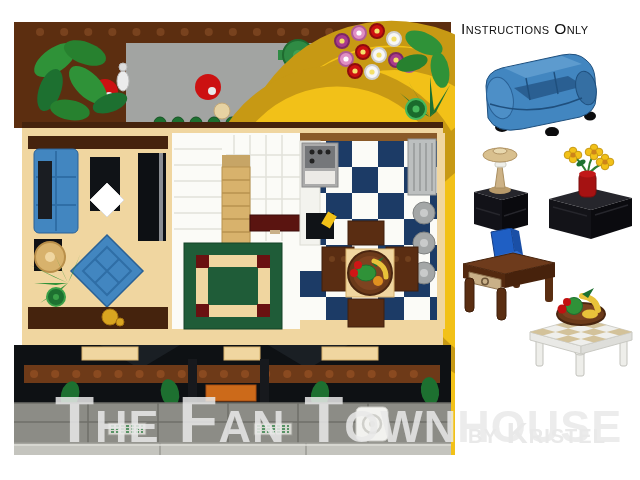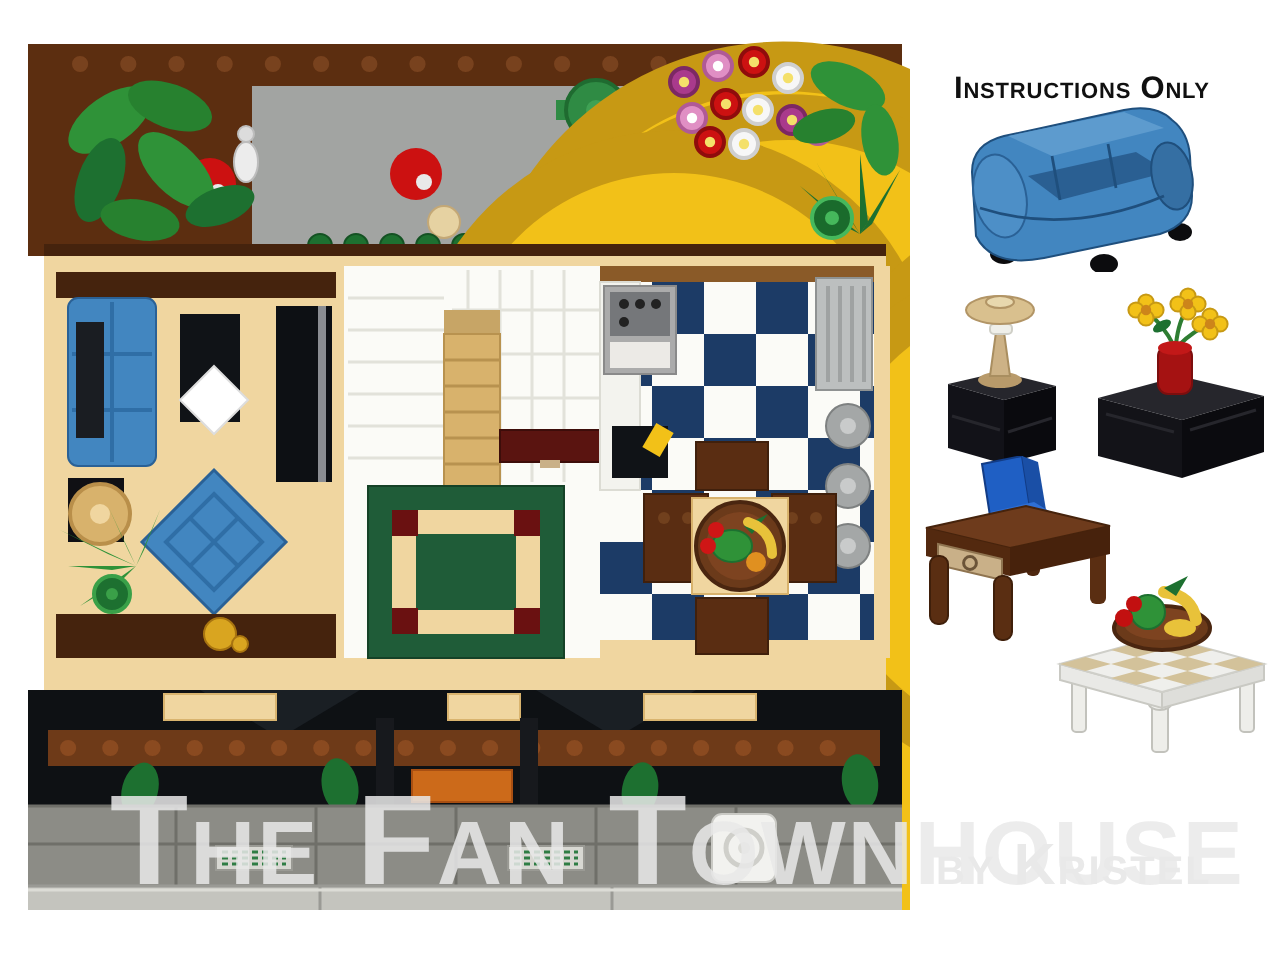--- a/index.html
+++ b/index.html
@@ -1,20 +1,20 @@
 <!DOCTYPE html>
 <html style="--wall-brown: #5c2e10; --wall-brown-dark: #45230d; --floor-tan: #f0d6a0; --tan-dark: #d8b26c; --tile-white: #fbfbf7; --tile-line: #e2e2da; --kitchen-blue: #1c3b66; --rug-green: #1f5c38; --rug-red: #6a1111; --sofa-blue: #4286c0; --sofa-blue-dark: #2a6196; --leaf-green: #2f9238; --leaf-dark: #1d7030; --flower-yellow: #f2c118; --flower-center: #cd851a; --flower-pink: #e08fc4; --flower-magenta: #a93a8c; --flower-red: #cc1111; --flower-white: #f7f7f7; --patio-gray: #a2a4a2; --bench-gray: #42474d; --facade-black: #0e1114; --sidewalk-gray: #8c8c86; --curb-gray: #c4c4be; --accent-orange: #cc6a1a; --piece-black: #101317; --vase-red: #a51212; --desk-brown: #6e3b1c; --drawer-tan: #c9b088; --appliance-gray: #adadad; --watermark-gray: #e9e9e9; --text-black: #101010;"><head>
 <meta charset="utf-8">
 <style>
   html,body{margin:0;padding:0;background:#ffffff;}
   .stage{position:relative;width:640px;height:480px;background:#fff;overflow:hidden;
          font-family:"Liberation Sans", sans-serif;}
   .plan{position:absolute;left:10px;top:15px;}
-  .panel-title{position:absolute;left:461px;top:20px;margin:16px;
-    font-size:15.5px;font-weight:bold;letter-spacing:.4px;
+  .panel-title{position:absolute;left:461px;top:20px;margin:0;
+    font-size:15.5px;font-weight:normal;letter-spacing:.4px;
     font-variant:small-caps;color:var(--text-black,#101010);white-space:nowrap;}
   .wm1{position:absolute;left:55px;top:388px;font-size:64px;font-weight:bold;
     font-variant:small-caps;letter-spacing:1px;color:var(--watermark-gray,#e9e9e9);
     opacity:.85;white-space:nowrap;z-index:5;line-height:1;}
   .wm2{position:absolute;left:468px;top:419px;font-size:29px;font-weight:bold;
     font-variant:small-caps;letter-spacing:1px;color:var(--watermark-gray,#e9e9e9);
     z-index:5;white-space:nowrap;line-height:1;}
   .item{position:absolute;}
   .sofa-r{left:474px;top:46px;}
   .lamp-r{left:462px;top:138px;}

